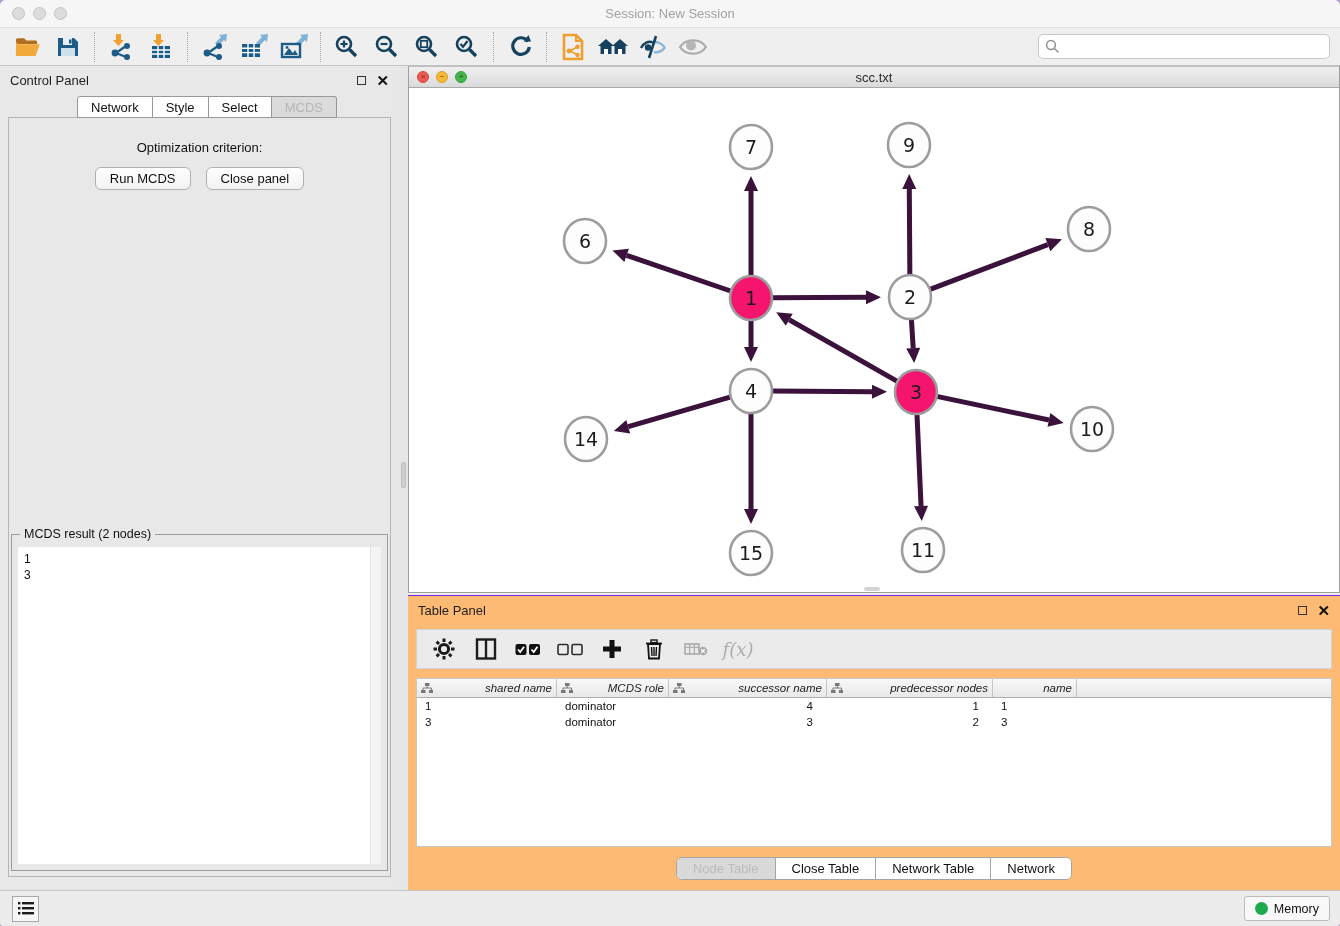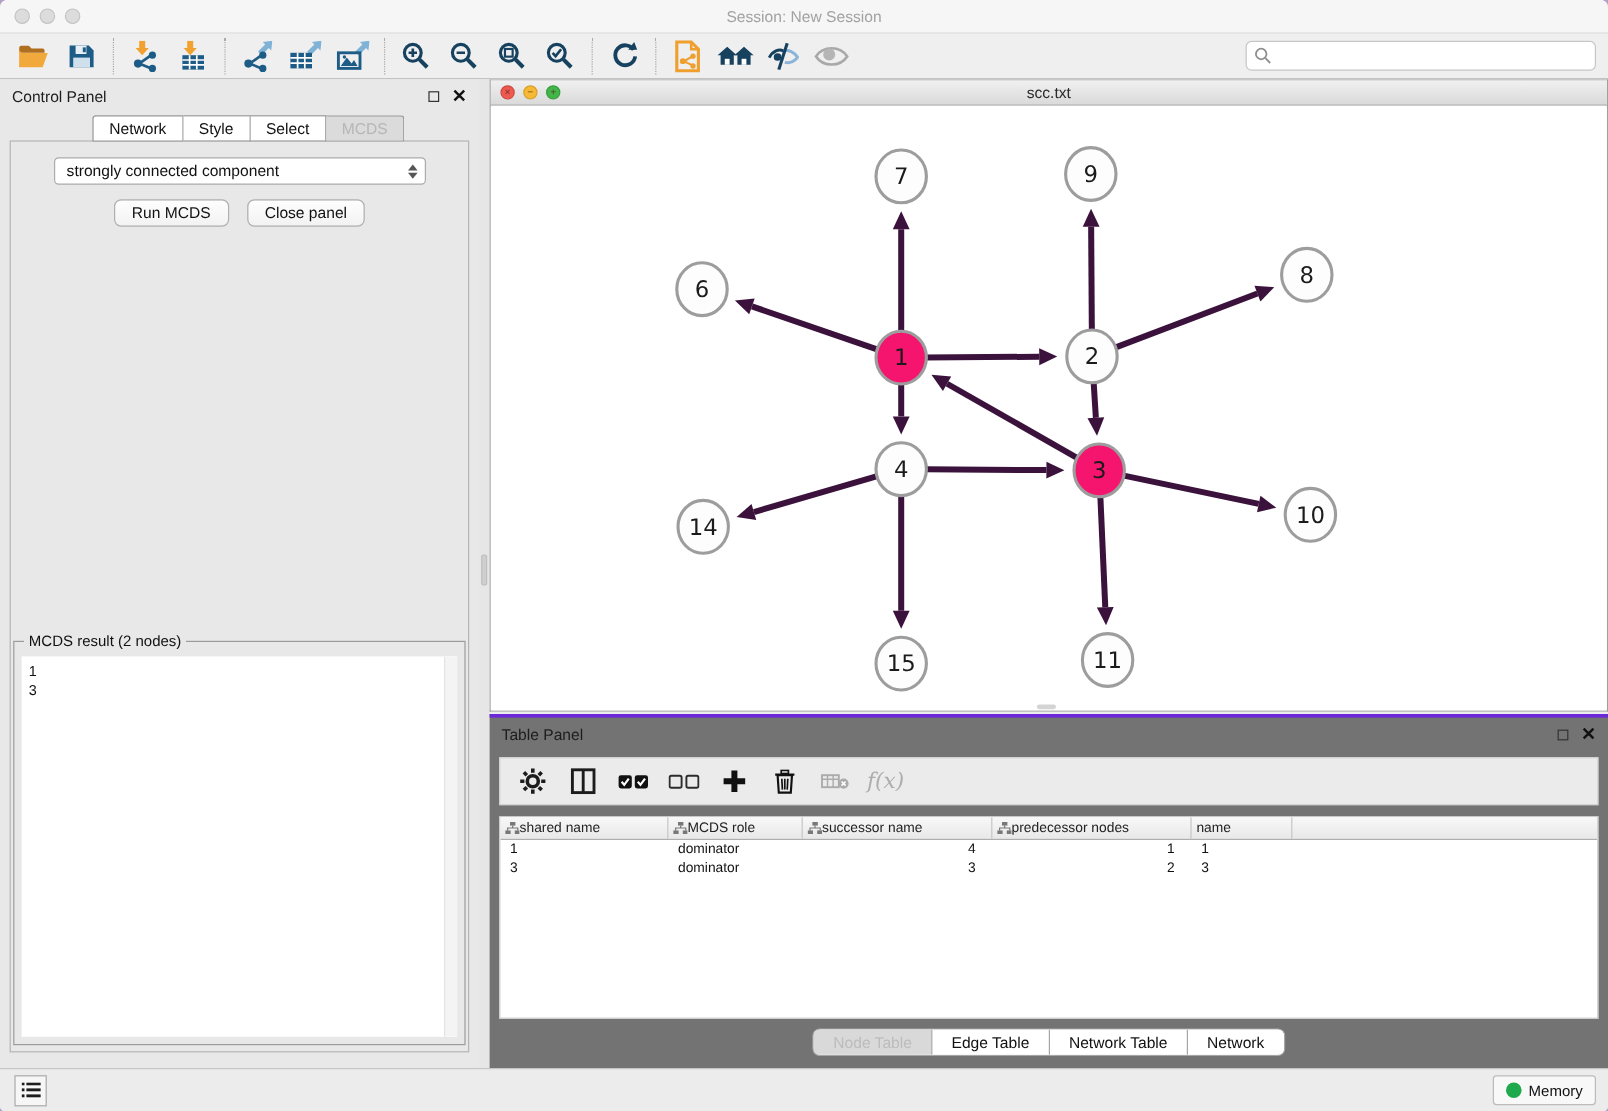--- a/index.html
+++ b/index.html
@@ -65,28 +65,28 @@
 
   .net-window { position:absolute; top:0; left:0; right:0; height:527px; border:1px solid #9f9f9f; border-top:none; background:#fff; }
   .net-titlebar { height:22px; background:linear-gradient(#f0f0f0,#dadada); border-top:1px solid #bdbdbd; border-bottom:1px solid #a8a8a8; position:relative; display:flex; align-items:center; }
   .net-titlebar .traffic { margin-left:8px; gap:7px; }
   .net-titlebar .tl { width:12px; height:12px; }
   .net-title { position:absolute; left:0; right:0; text-align:center; font-size:13px; color:#2b2b2b; }
   .net-canvas { position:absolute; top:23px; left:0; right:0; bottom:0; background:#fff; }
   .h-divider-thumb { position:absolute; left:455px; bottom:1px; width:16px; height:4px; background:#d4d4d4; border-radius:2px; }
 
   
-  .table-panel { position:absolute; left:0; right:0; top:529px; bottom:0; background:#737373; border-top:3px solid #6d28d9; }
+  .table-panel { position:absolute; left:0; right:0; top:529px; bottom:0; background:#fdba74; border-top:1px solid #6d28d9; }
   .tp-toolbar { position:absolute; top:33px; left:8px; right:8px; height:40px; border:1px solid #d2d2d2; background:#ebebeb; display:flex; align-items:center; gap:8px; padding-left:10px; }
   .tp-btn { width:34px; height:34px; display:flex; align-items:center; justify-content:center; background:none; border:none; cursor:pointer; }
   .fx-label { font-family:"DejaVu Serif", serif; font-style:italic; font-size:18px; color:#adadad; }
   .tp-table { position:absolute; top:82px; left:8px; right:8px; height:169px; background:#fff; border:1px solid #c8c8c8; overflow:hidden; }
   .thead { display:flex; height:19px; background:linear-gradient(#f8f8f8,#e8e8e8); border-bottom:1px solid #aeaeae; }
   .th { display:flex; align-items:center; border-right:1px solid #c6c6c6; font-size:11.5px; color:#222; padding:0 4px; }
-  .th .th-label { flex:1; text-align:left; }
+  .th .th-label { flex:1; text-align:right;font-style:italic; }
   .trow { display:flex; height:16px; font-size:11.5px; color:#111; }
   .td { padding:0 8px; display:flex; align-items:center; }
   .td.num { justify-content:flex-end; padding-right:14px; }
   .c0 { width:140px; } .c1 { width:112px; } .c2 { width:158px; } .c3 { width:166px; } .c4 { width:84px; }
   .tp-tabs { position:absolute; bottom:10px; left:0; right:0; display:flex; justify-content:center;text-align:center; }
   .seg-group { display:flex; border:1px solid #a5a5a5; border-radius:6px; overflow:hidden; background:#fff; }
   .seg { font-size:13px; padding:3px 16px; border-left:1px solid #a5a5a5; color:#111; background:#fff; cursor:pointer; }
   .seg:first-child { border-left:none; }
   .seg.sel-disabled { background:#d9d9d9; color:#bcbcbc; }
 
@@ -274,27 +274,21 @@
           <span class="close-icon">✕</span>
         </span>
       </div>
       <div class="cp-tabs">
         <span class="cp-tab">Network</span>
         <span class="cp-tab">Style</span>
         <span class="cp-tab">Select</span>
         <span class="cp-tab sel-disabled">MCDS</span>
       </div>
       <div class="cp-content">
-        <div class="dropdown">
-          <span class="dd-label">strongly connected component</span>
-          <span class="dd-stepper">
-              <i class="dd-up"></i>
-              <i class="dd-down"></i>
-            </span>
-        </div>
+        <div class="opt-label">Optimization criterion:</div>
         <div class="btn-row">
           <button class="push-btn">Run MCDS</button>
           <button class="push-btn">Close panel</button>
         </div>
         <div class="result-group">
           <span class="result-legend">MCDS result (2 nodes)</span>
           <div class="result-box">
             <div class="result-line">1</div>
             <div class="result-line">3</div>
             <div class="result-scroll"></div>
@@ -510,21 +504,21 @@
             <span class="td c1">dominator</span>
             <span class="td c2 num">3</span>
             <span class="td c3 num">2</span>
             <span class="td c4">3</span>
           </div>
         </div>
 
         <div class="tp-tabs">
           <div class="seg-group">
             <span class="seg sel-disabled">Node Table</span>
-            <span class="seg">Edge Table</span>
+            <span class="seg">Close Table</span>
             <span class="seg">Network Table</span>
             <span class="seg">Network</span>
           </div>
         </div>
       </div>
 
     </div>
   </div>
 
   <div class="statusbar">

